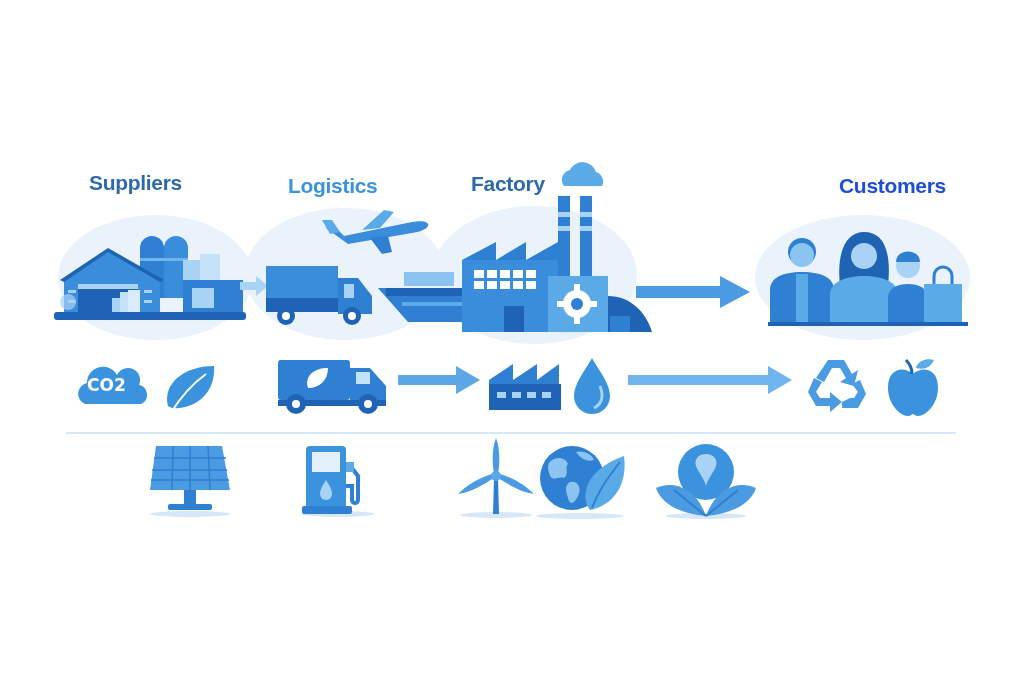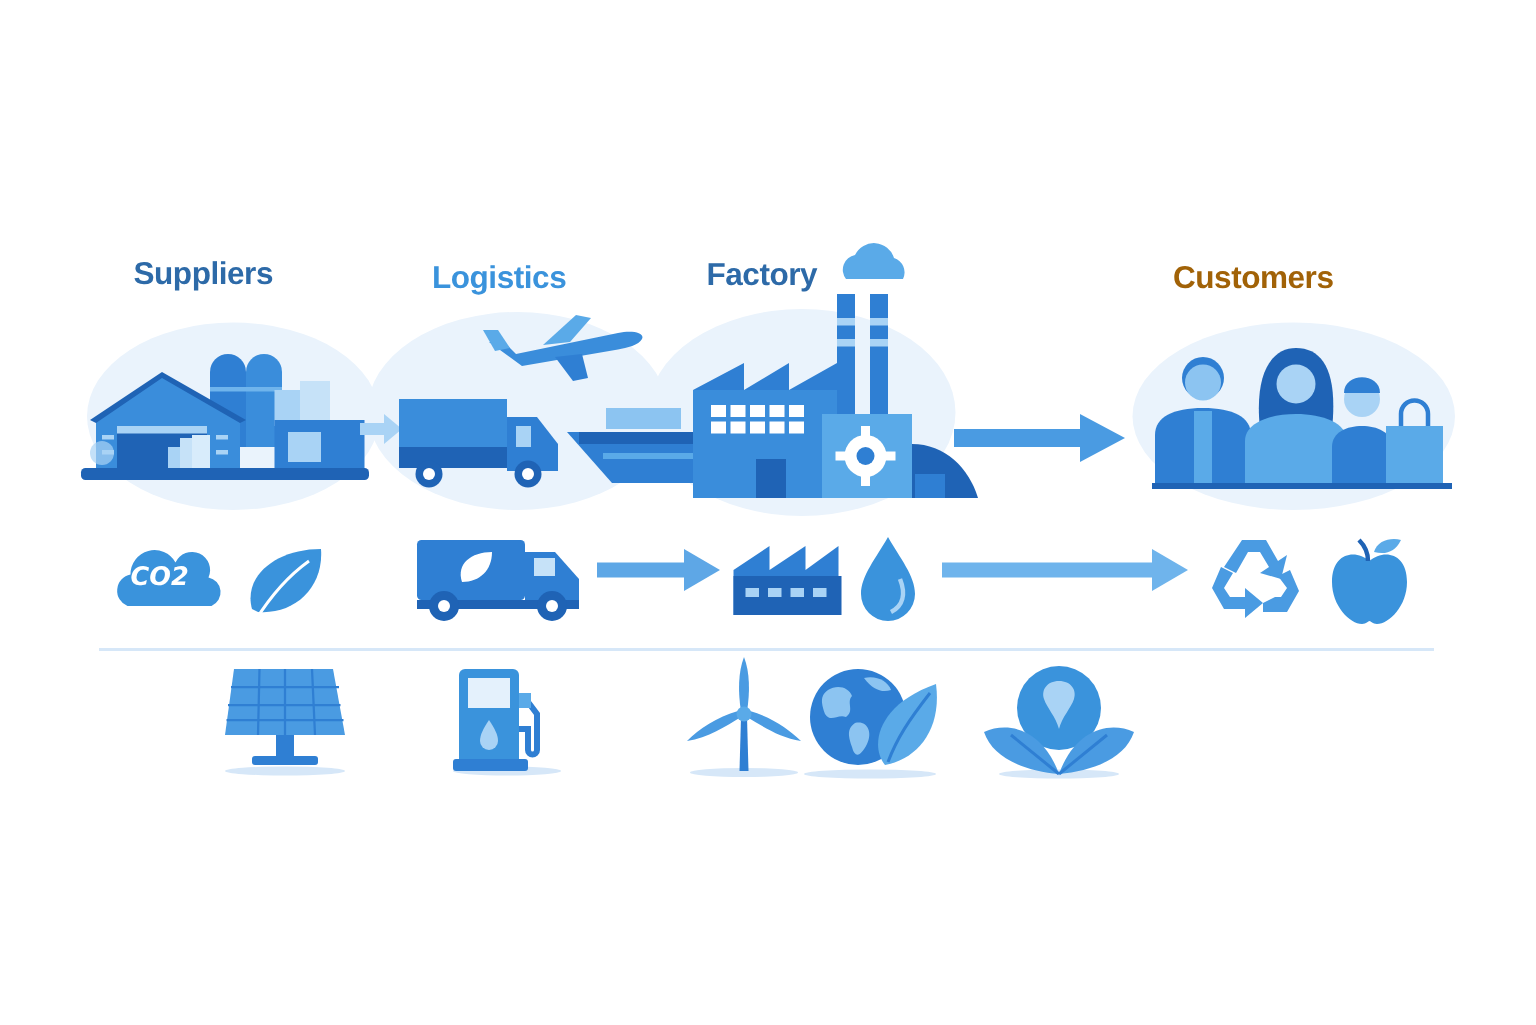--- a/index.html
+++ b/index.html
@@ -1,42 +1,42 @@
 <!DOCTYPE html>
 <html><head>
   <meta charset="utf-8">
   <style>
     html, body { margin: 0; padding: 0; }
     body {
       width: 1024px; height: 683px; background: #ffffff;
       position: relative; overflow: hidden;
       font-family: "Liberation Sans", sans-serif;
     }
-    .abs { position: absolute; font-style: italic; }
+    .abs { position: absolute; }
     .stage-title {
       position: absolute; font-weight: bold; font-size: 21px;
       letter-spacing: -0.3px; white-space: nowrap; margin-left: 10px;
     }
     .blob {
       position: absolute; border-radius: 50%;
       background: #eaf3fc;
     }
     svg { position: absolute; overflow: visible; }
     .divider {
       position: absolute; left: 66px; top: 432px; width: 890px; height: 2px;
       background: #d6e7f8;
     }
   </style>
 </head>
 <body>
 
 <div class="stage-title" style="left:79px; top:171px; color:#2d6aa8;">Suppliers</div>
 <div class="stage-title" style="left:278px; top:174px; color:#3a93dc;">Logistics</div>
 <div class="stage-title" style="left:461px; top:172px; color:#2d6aa8;text-align:center;">Factory</div>
-<div class="stage-title" style="left:772px; top:174px; color:#a16207;">Customers</div>
+<div class="stage-title" style="left:829px; top:174px; color:#1d4ed8;">Customers</div>
 
 <div class="blob" style="left:58px; top:215px; width:195px; height:125px;"></div>
 <div class="blob" style="left:245px; top:208px; width:200px; height:132px;"></div>
 <div class="blob" style="left:432px; top:206px; width:205px; height:138px;"></div>
 <div class="blob" style="left:755px; top:215px; width:215px; height:125px;"></div>
 
 <svg style="left:50px; top:218px;" width="200" height="110" viewBox="0 0 200 110">
 
   <path d="M90 30 a12 12 0 0 1 24 0 V80 H90 Z" fill="#2f7fd3"></path>
   <path d="M114 30 a12 12 0 0 1 24 0 V80 H114 Z" fill="#3a8ddb"></path>

